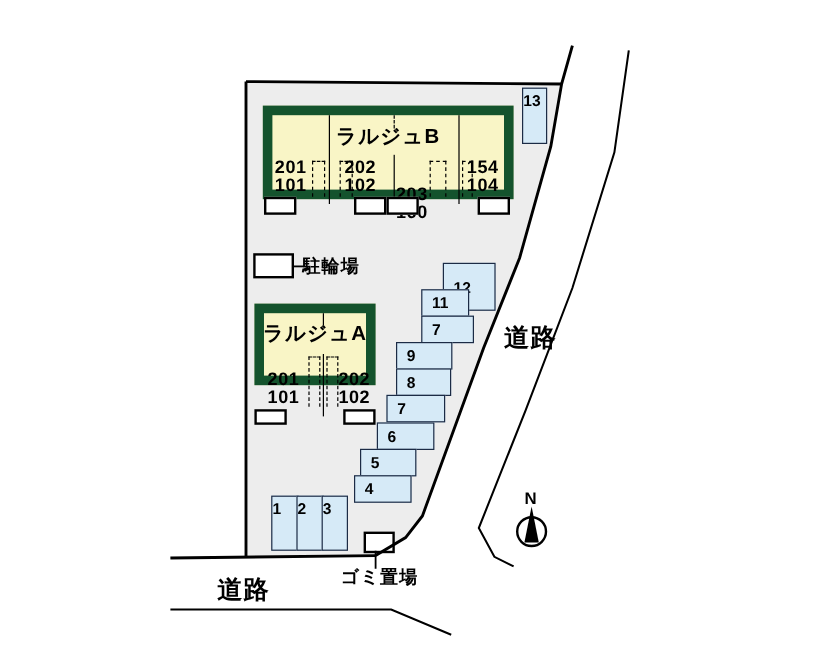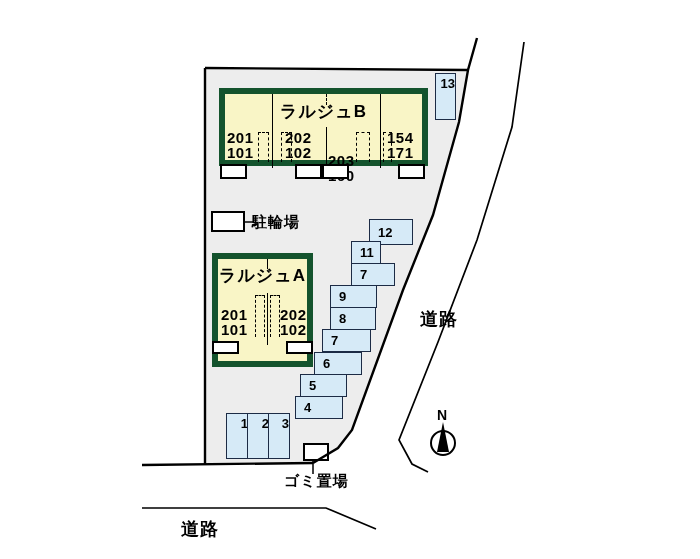--- a/index.html
+++ b/index.html
@@ -7,40 +7,40 @@
     position:relative;width:700px;height:559px;background:#ffffff;
     font-family:"Liberation Sans","DejaVu Sans",sans-serif;color:#000;
     overflow:hidden;
   }
   .layer{position:absolute;left:0;top:0;pointer-events:none;}
   .fill-layer{z-index:0;}
   .obj-layer{position:absolute;left:0;top:0;width:700px;height:559px;z-index:1;}
   .line-layer{z-index:2;}
   .lbl-layer{position:absolute;left:0;top:0;width:700px;height:425px;z-index:3;pointer-events:none;}
 
-  .bldg{position:absolute;background:var(--building-fill,#f9f5c6);border:6px solid #14532d;box-sizing:border-box;}
+  .bldg{position:absolute;background:var(--building-fill,#f9f5c6);border:8px solid #14532d;box-sizing:border-box;}
   .bldg-title{position:absolute;left:50%;transform:translateX(-50%);font-weight:bold;font-size:17px;letter-spacing:1px;white-space:nowrap;}
   .divider{position:absolute;width:0;border-left:1.6px solid #000;}
   .divider.dashed{border-left-style:dashed;}
   .stairbox{position:absolute;border:1.5px dashed #000;border-bottom:none;box-sizing:border-box;}
   .unit{position:absolute;font-weight:bold;font-size:15px;line-height:15px;letter-spacing:0.5px;white-space:nowrap;}
   .unit span{display:block;}
 
   .stall{
     position:absolute;background:var(--parking-fill,#d6eaf7);
     border:1.5px solid var(--parking-border,#1c2b45);box-sizing:border-box;
     font-weight:bold;font-size:13px;display:flex;
   }
   .stall.h{align-items:center;padding-left:8px;}
-  .stall.v{justify-content:flex-end;padding-top:2px;}
+  .stall.v{justify-content:flex-start;padding-top:2px;}
 
   .white-box{position:absolute;background:#fff;border:2px solid #000;box-sizing:border-box;}
 
   .lbl{position:absolute;font-weight:bold;font-size:15px;white-space:nowrap;letter-spacing:1px;}
-  .lbl.road{font-size:18px;margin-top:40px;}
+  .lbl.road{font-size:21px;}
   .lbl.north{font-size:14px;letter-spacing:0;}
 </style>
 </head>
 <body>
 
 <div class="stage">
 
   <svg class="layer fill-layer" width="700" height="559">
     <polygon points="205,68 468,70 459,122 433,215 403,290 352,430 338,448 313,463 205,465" fill="var(--site-fill,#ededed)" stroke="none"></polygon>
   </svg>
@@ -64,30 +64,30 @@
       <div class="unit" style="left:60px;top:36px;">
         <span>202</span>
         <span>102</span>
       </div>
       <div class="unit" style="left:103px;top:36px;margin-top:23px;">
         <span>203</span>
         <span>160</span>
       </div>
       <div class="unit" style="left:162px;top:36px;">
         <span>154</span>
-        <span>171</span>
+        <span>104</span>
       </div>
     </div>
 
     <div class="white-box" style="left:220px;top:164px;width:27px;height:15px;"></div>
     <div class="white-box" style="left:295px;top:164px;width:27px;height:15px;"></div>
     <div class="white-box" style="left:322px;top:164px;width:27px;height:15px;"></div>
     <div class="white-box" style="left:398px;top:164px;width:27px;height:15px;"></div>
 
-    <div class="bldg" style="left:212px;top:253px;width:101px;height:114px;">
+    <div class="bldg" style="left:212px;top:253px;width:101px;height:68px;">
       <div class="bldg-title" style="top:5px;">ラルジュA</div>
       <div class="divider" style="left:49px;top:0;height:10px;"></div>
       <div class="divider" style="left:49px;top:34px;height:52px;"></div>
       <div class="stairbox" style="left:37px;top:36px;width:10px;height:42px;"></div>
       <div class="stairbox" style="left:52px;top:36px;width:10px;height:42px;"></div>
       <div class="unit" style="left:3px;top:48px;">
         <span>201</span>
         <span>101</span>
       </div>
       <div class="unit" style="left:62px;top:48px;">
@@ -99,24 +99,24 @@
     <div class="white-box" style="left:212px;top:341px;width:27px;height:13px;"></div>
     <div class="white-box" style="left:286px;top:341px;width:27px;height:13px;"></div>
 
     <div class="white-box" style="left:211px;top:211px;width:34px;height:21px;"></div>
 
     <div class="white-box" style="left:303px;top:443px;width:26px;height:18px;"></div>
 
     <div class="stall v" style="left:435px;top:73px;width:21px;height:47px;">
         <span>13</span>
       </div>
-    <div class="stall h" style="left:369px;top:219px;width:44px;height:26px;">
+    <div class="stall h" style="left:369px;top:219px;width:44px;height:40px;">
         <span>12</span>
       </div>
-    <div class="stall h" style="left:351px;top:241px;width:30px;height:23px;">
+    <div class="stall h" style="left:351px;top:241px;width:40px;height:23px;">
         <span>11</span>
       </div>
     <div class="stall h" style="left:351px;top:263px;width:44px;height:23px;">
         <span>7</span>
       </div>
     <div class="stall h" style="left:330px;top:285px;width:47px;height:23px;">
         <span>9</span>
       </div>
     <div class="stall h" style="left:330px;top:307px;width:46px;height:23px;">
         <span>8</span>

